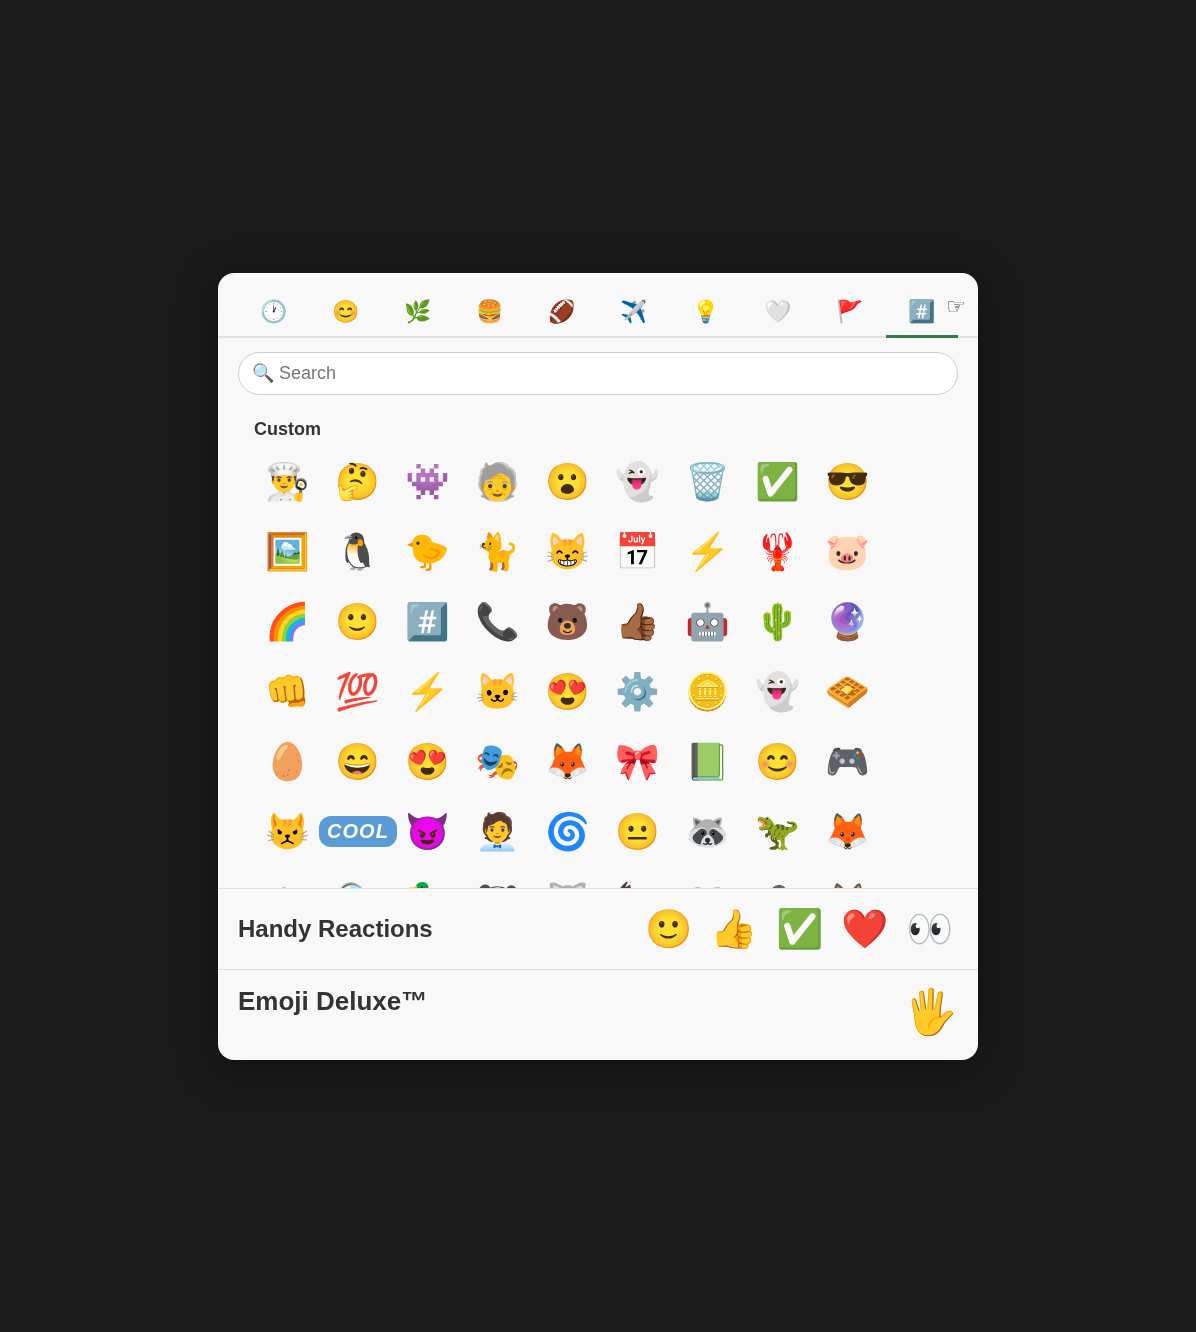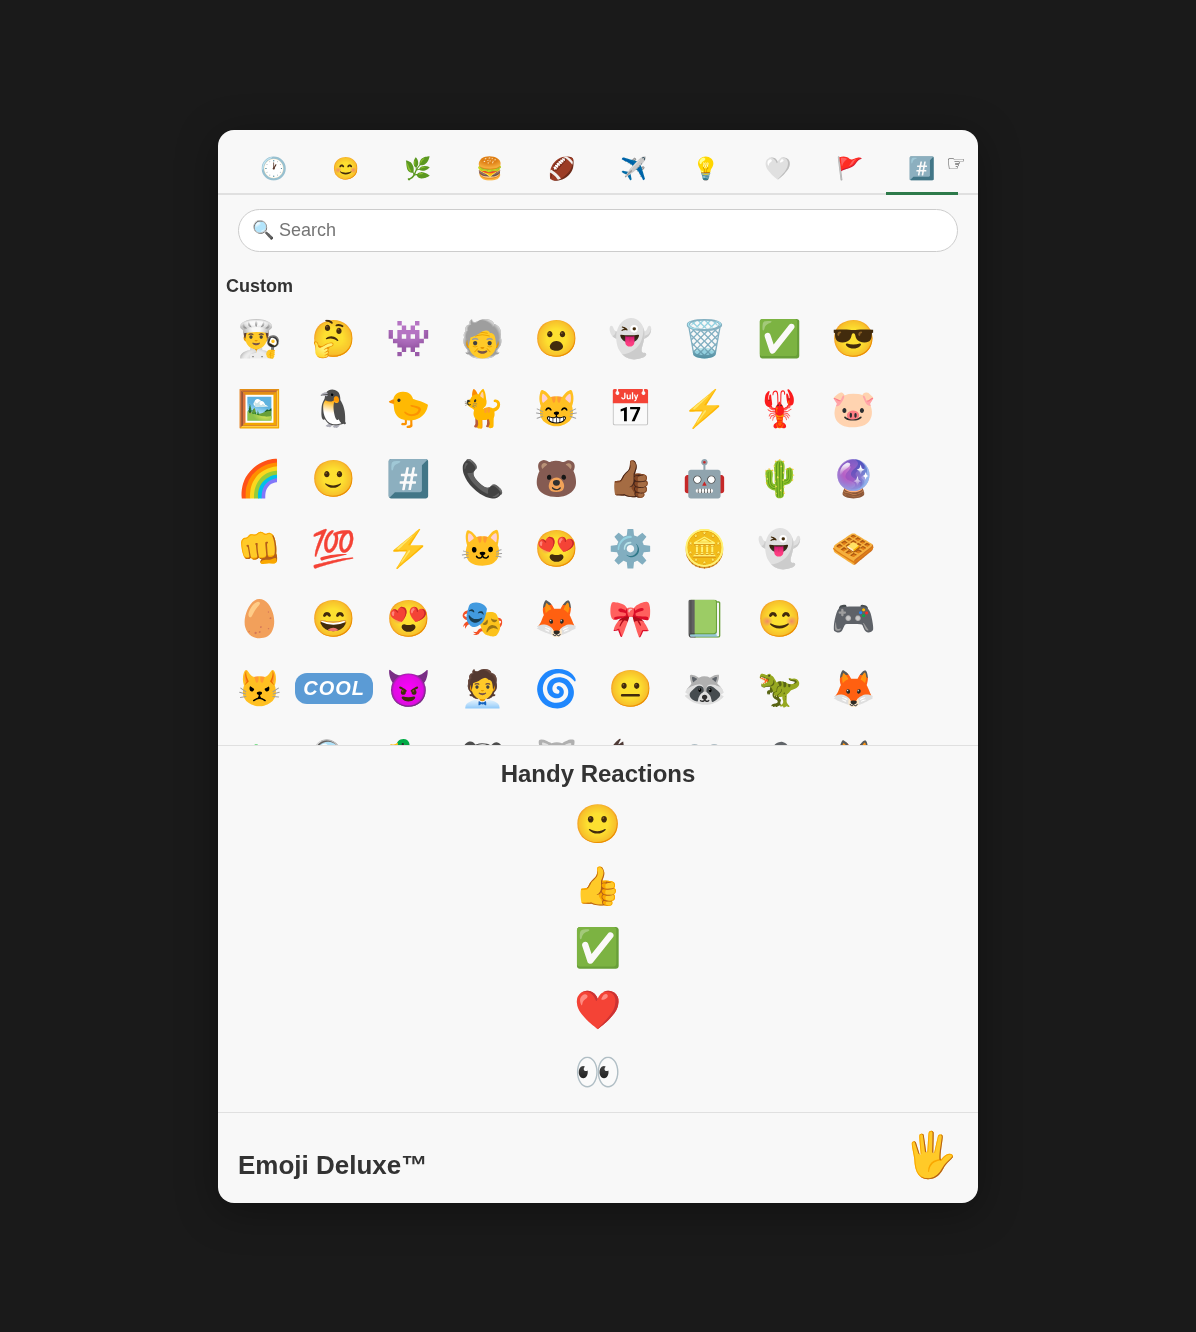--- a/index.html
+++ b/index.html
@@ -60,21 +60,21 @@
     }
     .search-icon-inner {
       position: absolute;
       left: 14px;
       top: 50%;
       transform: translateY(-50%);
       font-size: 18px;
       color: #aaa;
     }
     .emoji-section {
-      padding: 0 8px;
+      padding: 0 36px;
     }
     .section-title {
       font-size: 18px;
       font-weight: 700;
       color: #333;
       padding: 10px 0 8px 0;
     }
     .emoji-grid {
       display: grid;
       grid-template-columns: repeat(10, 1fr);
@@ -114,38 +114,37 @@
       padding: 4px 8px;
       font-style: italic;
       letter-spacing: 1px;
     }
     .handy-reactions-section {
       border-top: 1.5px solid #e0e0e0;
       display: flex;
       align-items: center;
       padding: 14px 20px;
       gap: 10px;
-      flex-direction: column;
     }
     .handy-title {
       font-size: 24px;
       font-weight: 700;
       color: #333;
       flex: 1;
     }
     .handy-emoji {
       font-size: 38px;
       cursor: pointer;
       padding: 4px;
       border-radius: 8px;
     }
     .emoji-deluxe-section {
       border-top: 1.5px solid #e0e0e0;
       display: flex;
-      align-items: flex-end;
+      align-items: flex-start;
       padding: 16px 20px 22px 20px;
     }
     .deluxe-title {
       font-size: 26px;
       font-weight: 700;
       color: #333;
       flex: 1;
     }
     .deluxe-emoji {
       font-size: 44px;

